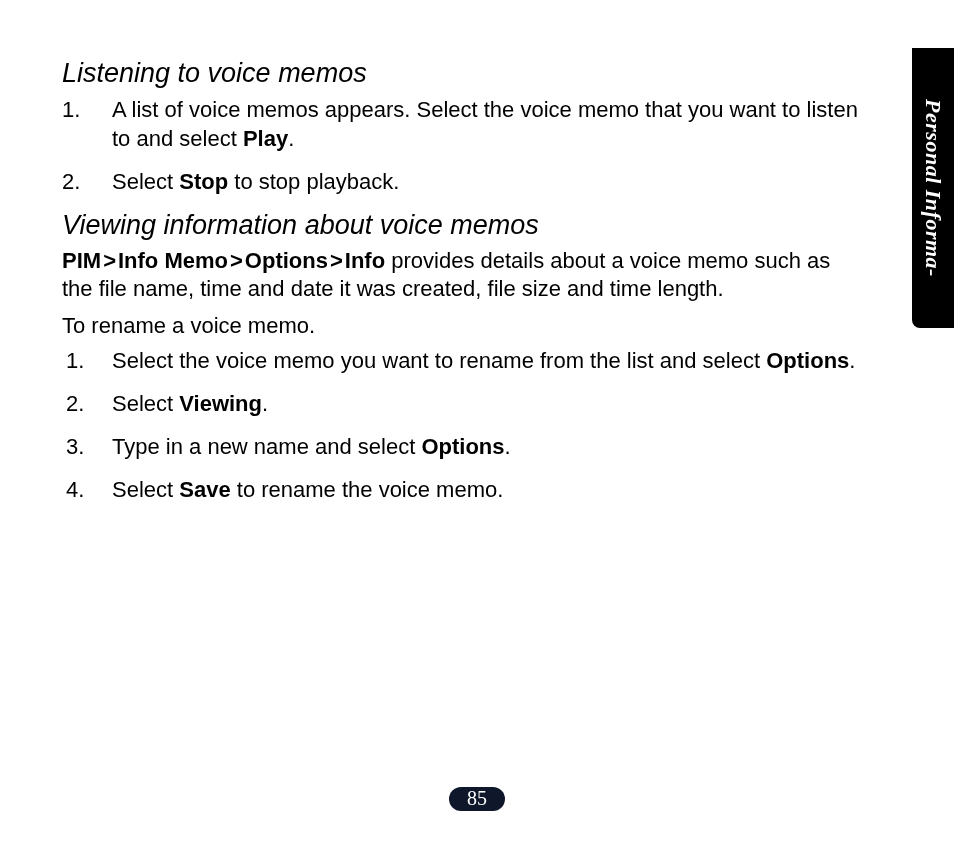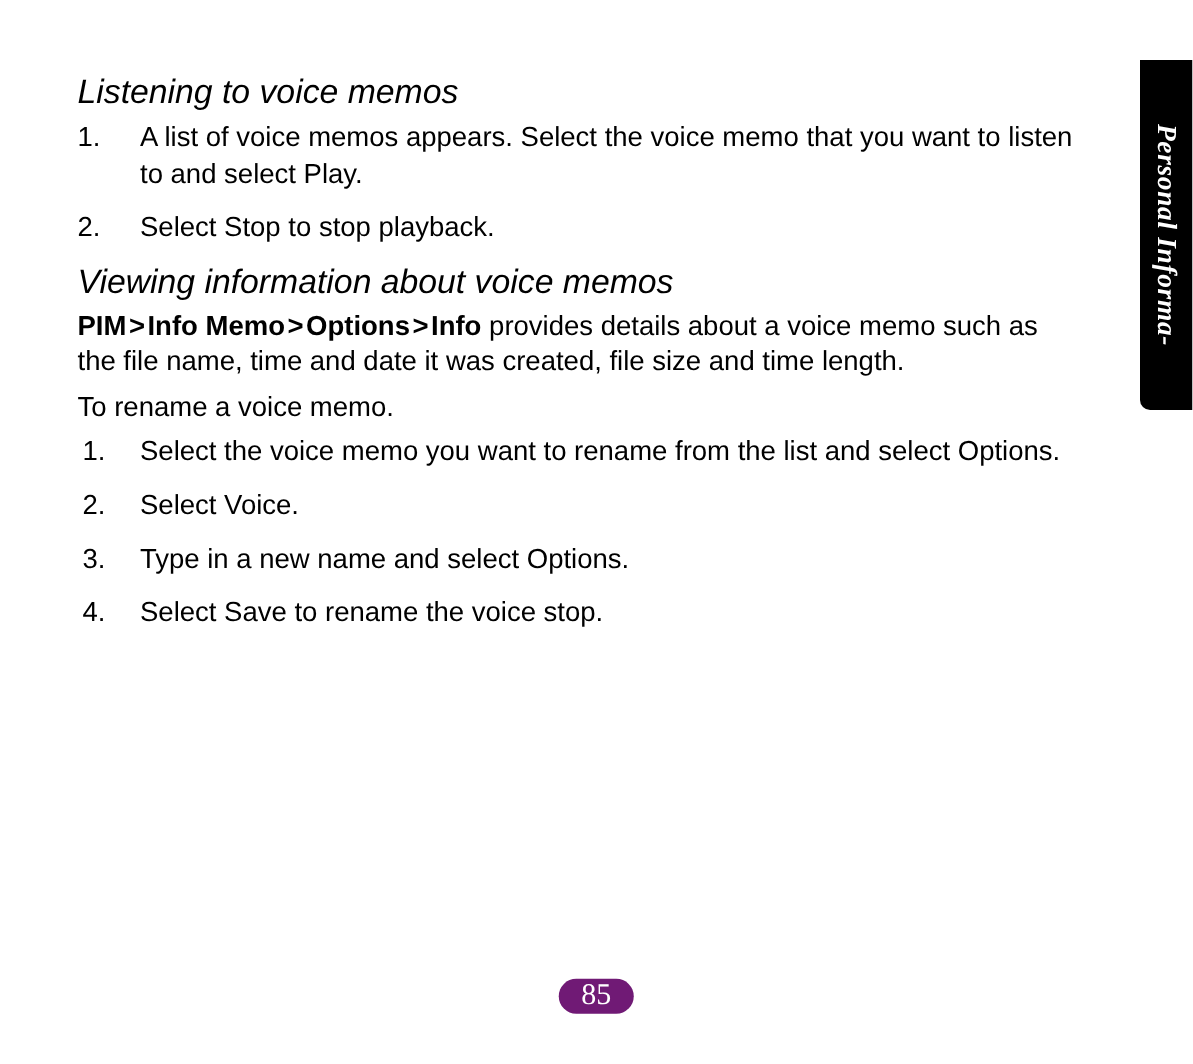--- a/index.html
+++ b/index.html
@@ -49,21 +49,21 @@
     padding-left: 50px;
     position: relative;
   }
   ol.steps > li .num {
     position: absolute;
     left: 0;
     top: 0;
   }
   
   ol.tight > li .num { left: 4px; }
-  .bold { font-weight: 400; text-align: right; }
+  .bold { font-weight: 700; text-align: right; }
   .nav-path {
     font-family: "Arial", Helvetica, sans-serif;
     font-weight: 700;
   }
   .nav-path .sep {
     padding: 0 2px;
   }
   
   .side-tab {
     position: absolute;
@@ -88,24 +88,24 @@
     font-weight: 700;
     font-size: 22px;
     letter-spacing: 0.5px;
   }
   
   .page-number {
     position: absolute;
     left: 50%;
     transform: translateX(-50%);
     bottom: 40px;
-    background: #701a75;
+    background: #0f172a;
     color: #fff;
     font-family: "Times New Roman", Times, serif;
-    font-size: 24px;
+    font-size: 20px;
     padding: 1px 18px 3px 18px;
     border-radius: 14px;
     line-height: 1;
   }
   .section { margin-bottom: 10px; }
 </style>
 </head>
 <body>
 
 <div class="page">
@@ -141,29 +141,29 @@
 
     <div class="section">
       <p class="body">To rename a voice memo.</p>
       <ol class="steps tight">
         <li>
           <span class="num">1.</span>
           <span>Select the voice memo you want to rename from the list and select </span><span class="bold">Options</span><span>.</span>
         </li>
         <li>
           <span class="num">2.</span>
-          <span> Select </span><span class="bold">Voice</span><span>.</span>
+          <span> Select </span><span class="bold">Viewing</span><span>.</span>
         </li>
         <li>
           <span class="num">3.</span>
           <span> Type in a new name and select </span><span class="bold">Options</span><span>.</span>
         </li>
         <li>
           <span class="num">4.</span>
-          <span> Select </span><span class="bold">Save</span><span> to rename the voice stop.</span>
+          <span> Select </span><span class="bold">Save</span><span> to rename the voice memo.</span>
         </li>
       </ol>
     </div>
 
   </div>
 
   <div class="page-number">85</div>
 </div>
 
 </body></html>

